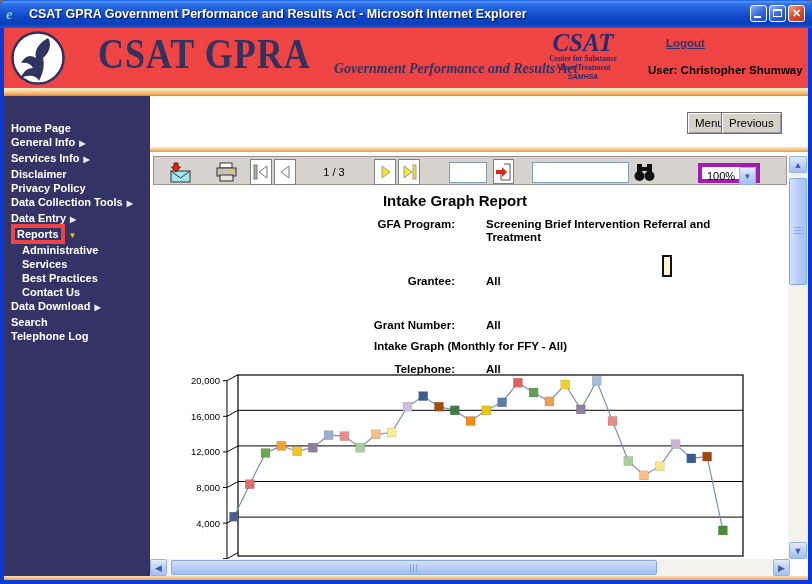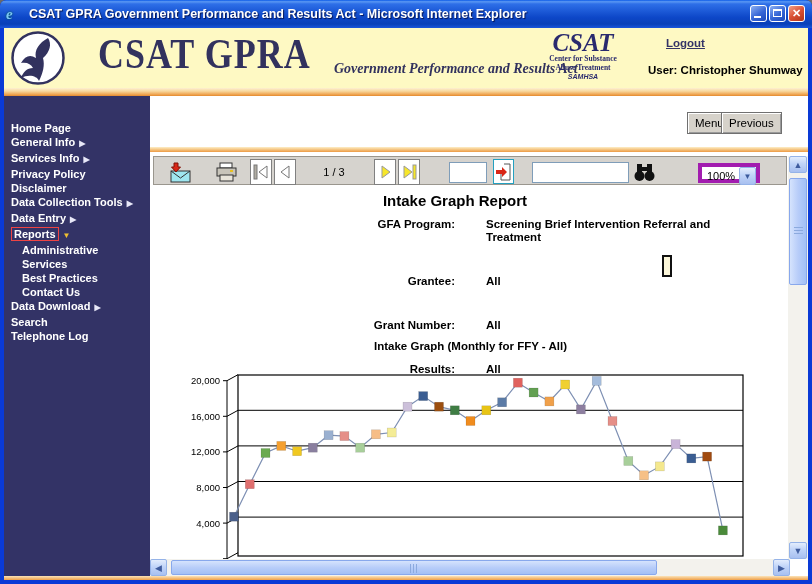--- a/index.html
+++ b/index.html
@@ -16,42 +16,42 @@
     text-shadow:1px 1px 1px rgba(0,0,40,.75);white-space:nowrap;}
   .tb-buttons{position:absolute;right:7px;top:5px;display:flex;gap:2px;}
   .tb-btn{width:17px;height:17px;border:1px solid #fff;border-radius:3px;position:relative;
     background:linear-gradient(145deg,#8db0f2 0%,#3565d6 55%,#1d49bb 100%);}
   .tb-btn.close{background:linear-gradient(145deg,#f0a088 0%,#da5034 50%,#b03418 100%);}
   .glyph-min{position:absolute;left:3px;bottom:3px;width:7px;height:2px;background:#fff;}
   .glyph-max{position:absolute;left:3px;top:3px;width:9px;height:8px;border:1px solid #fff;border-top-width:2px;}
   .glyph-x{position:absolute;left:0;top:0;width:100%;height:100%;color:#fff;font-size:11px;line-height:15px;
     text-align:center;font-weight:bold;}
   
-  .header{position:absolute;top:28px;left:4px;right:4px;height:60px;background:#fef9c3;}
+  .header{position:absolute;top:28px;left:4px;right:4px;height:60px;background:#ef4444;}
   .hhs-logo{position:absolute;left:6px;top:2px;}
   .brand{position:absolute;left:94px;top:2px;font-family:"Liberation Serif",serif;font-weight:bold;
     font-size:36px;letter-spacing:1px;color:#32325e;transform:scaleY(1.15);transform-origin:top left;white-space:nowrap;}
   .tagline{position:absolute;left:290px;top:33px;font-family:"Liberation Serif",serif;font-style:italic;
     font-weight:bold;font-size:14px;color:#32325e;white-space:nowrap;margin-left:40px;}
   .csat-logo{position:absolute;left:537px;top:2px;width:84px;text-align:center;color:#2a2a6e;}
   .csat-logo .big{font-family:"Liberation Serif",serif;font-weight:bold;font-style:italic;font-size:25px;line-height:25px;}
   .csat-logo .small{font-size:7.5px;font-weight:bold;line-height:8.5px;font-family:Liberation Serif, serif;}
   .csat-logo .samhsa{font-size:7px;font-weight:bold;font-style:italic;line-height:9px;}
   .logout{position:absolute;left:662px;top:9px;font-size:11.5px;font-weight:bold;color:#333366;
     text-decoration:underline;cursor:pointer;}
   .user{position:absolute;left:644px;top:36px;font-size:11.5px;font-weight:bold;color:#000;white-space:nowrap;}
   .orange-sep{position:absolute;top:88px;left:4px;right:4px;height:8px;
     background:linear-gradient(180deg,#fdf0d2 0%,#f8d79c 40%,#ee9f48 85%,#e2892e 100%);}
   
   .sidebar{position:absolute;left:4px;top:96px;width:146px;height:480px;background:#333366;padding:25px 0 0 7px;}
   .side-item{color:#fff;font-size:11px;font-weight:bold;line-height:14px;white-space:nowrap;cursor:pointer;}
   .side-sub{padding-left:11px;}
   .arrow-r{font-size:8px;margin-left:4px;color:#e8e8f8;}
   .arrow-d{font-size:8px;margin-left:4px;color:#f0c030;}
-  .hl{border:1px solid #ef4444;padding:0 2px;}
+  .hl{border:4px solid #ef4444;padding:0 2px;}
   
   .content{position:absolute;left:150px;top:96px;right:4px;bottom:8px;background:#fff;overflow:hidden;}
   .win-btn{position:absolute;top:16px;height:22px;background:#d6d2ca;border:1px solid #707070;
     box-shadow:inset 1px 1px 0 #fff,inset -1px -1px 0 #9a9a9a;font-size:11.5px;color:#000;
     font-family:"Liberation Sans",sans-serif;padding:0 7px;cursor:pointer;}
   .menu-btn{left:537px;}
   .prev-btn{left:571px;}
   .orange-rule{position:absolute;left:0;right:0;top:51px;height:5px;
     background:linear-gradient(180deg,#fdeec8 0%,#f6c988 45%,#ec9a44 100%);}
   
@@ -134,22 +134,22 @@
     </div>
     <div class="logout">Logout</div>
     <div class="user">User: Christopher Shumway</div>
   </div>
   <div class="orange-sep"></div>
 
   <div class="sidebar">
       <div class="side-item"><span>Home Page</span></div>
       <div class="side-item"><span>General Info</span><span class="arrow-r">▶</span></div>
       <div class="side-item"><span>Services Info</span><span class="arrow-r">▶</span></div>
+      <div class="side-item"><span>Disclaimer</span></div>
       <div class="side-item"><span>Privacy Policy</span></div>
-      <div class="side-item"><span>Disclaimer</span></div>
       <div class="side-item"><span>Data Collection Tools</span><span class="arrow-r">▶</span></div>
       <div class="side-item"><span>Data Entry</span><span class="arrow-r">▶</span></div>
       <div class="side-item"><span class="hl">Reports</span><span class="arrow-d">▼</span></div>
       <div class="side-item side-sub">Administrative</div>
       <div class="side-item side-sub">Services</div>
       <div class="side-item side-sub">Best Practices</div>
       <div class="side-item side-sub">Contact Us</div>
       <div class="side-item"><span>Data Download</span><span class="arrow-r">▶</span></div>
       <div class="side-item"><span>Search</span></div>
       <div class="side-item"><span>Telephone Log</span></div>
@@ -223,21 +223,21 @@
     </div>
 
     <div class="rep-title">Intake Graph Report</div>
     <div class="fields">
         <div class="flabel">GFA Program:</div>
         <div class="fvalue">Screening Brief Intervention Referral and Treatment</div>
         <div class="flabel">Grantee:</div>
         <div class="fvalue">All</div>
         <div class="flabel">Grant Number:</div>
         <div class="fvalue">All</div>
-        <div class="flabel">Results:</div>
+        <div class="flabel">Telephone:</div>
         <div class="fvalue">All</div>
       </div>
     <div class="hl-box"></div>
     <div class="chart-title">Intake Graph (Monthly for FFY - All)</div>
     <svg id="chart-svg" class="chart-svg" width="631" height="203" viewBox="0 0 631 203">
         <line x1="83" y1="54.3" x2="588" y2="54.3" stroke="#000" stroke-width="1"></line>
         <line x1="83" y1="89.9" x2="588" y2="89.9" stroke="#000" stroke-width="1"></line>
         <line x1="83" y1="125.5" x2="588" y2="125.5" stroke="#000" stroke-width="1"></line>
         <line x1="83" y1="161.1" x2="588" y2="161.1" stroke="#000" stroke-width="1"></line>
         <rect x="83" y="19" width="505" height="181" fill="none" stroke="#000" stroke-width="1.2"></rect>

